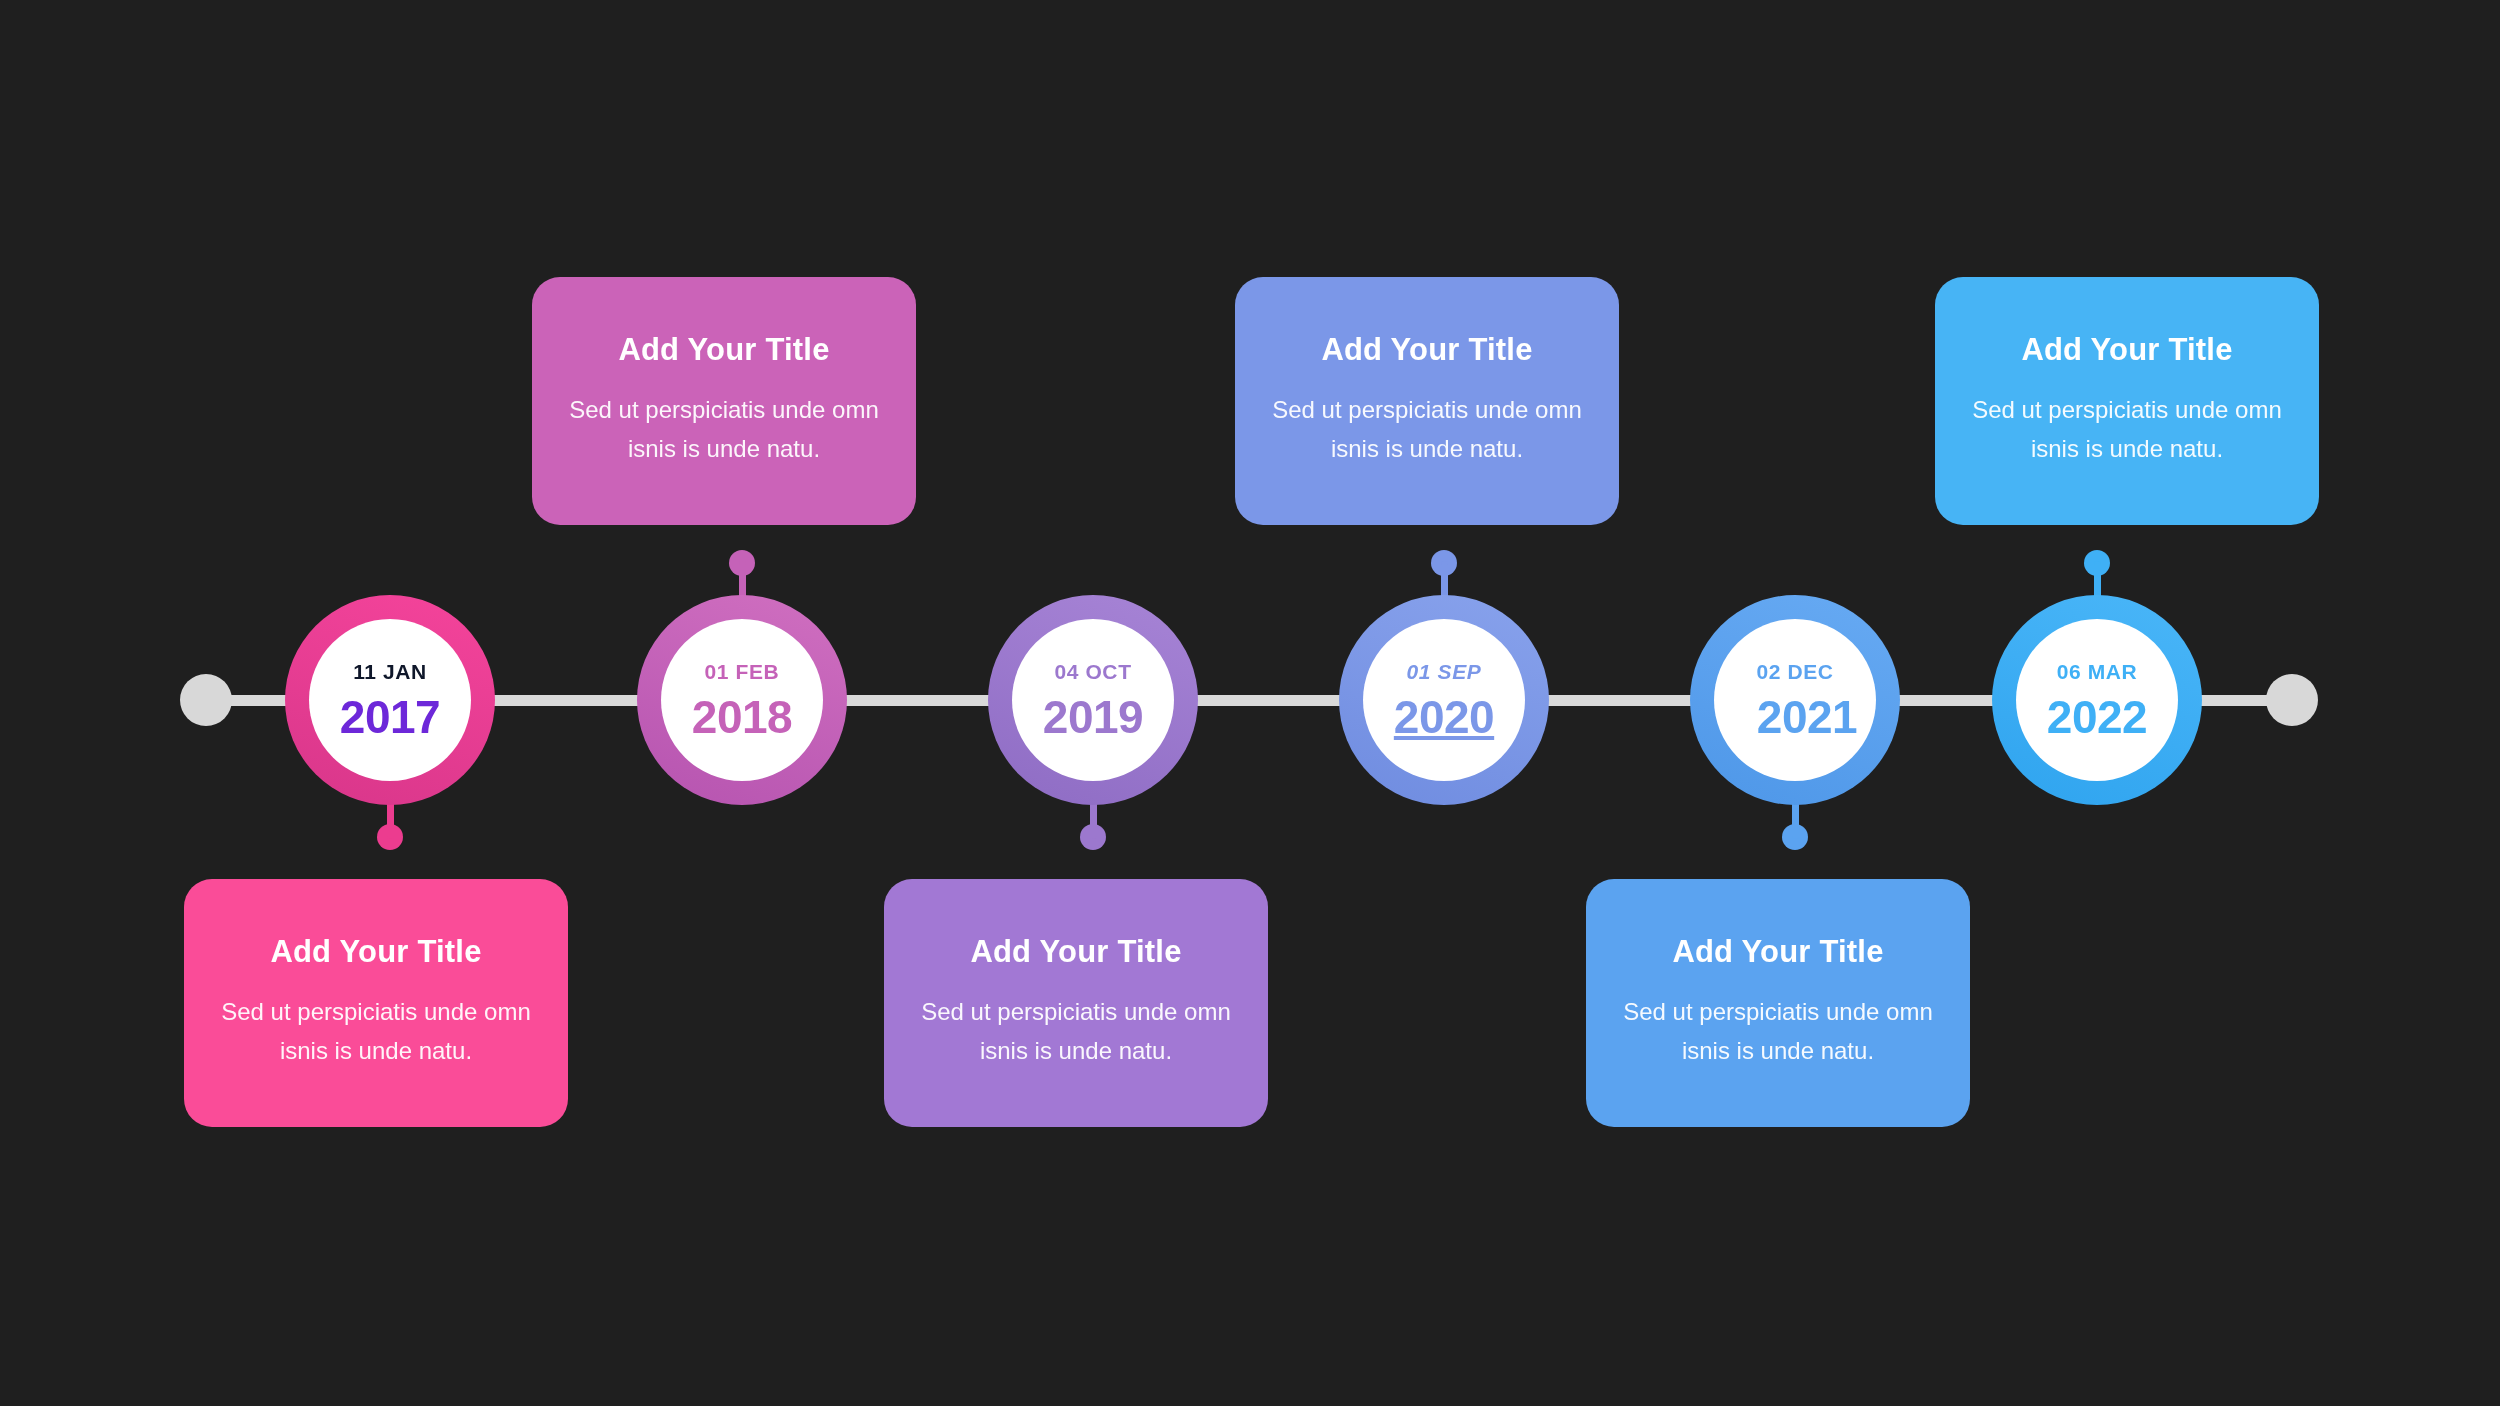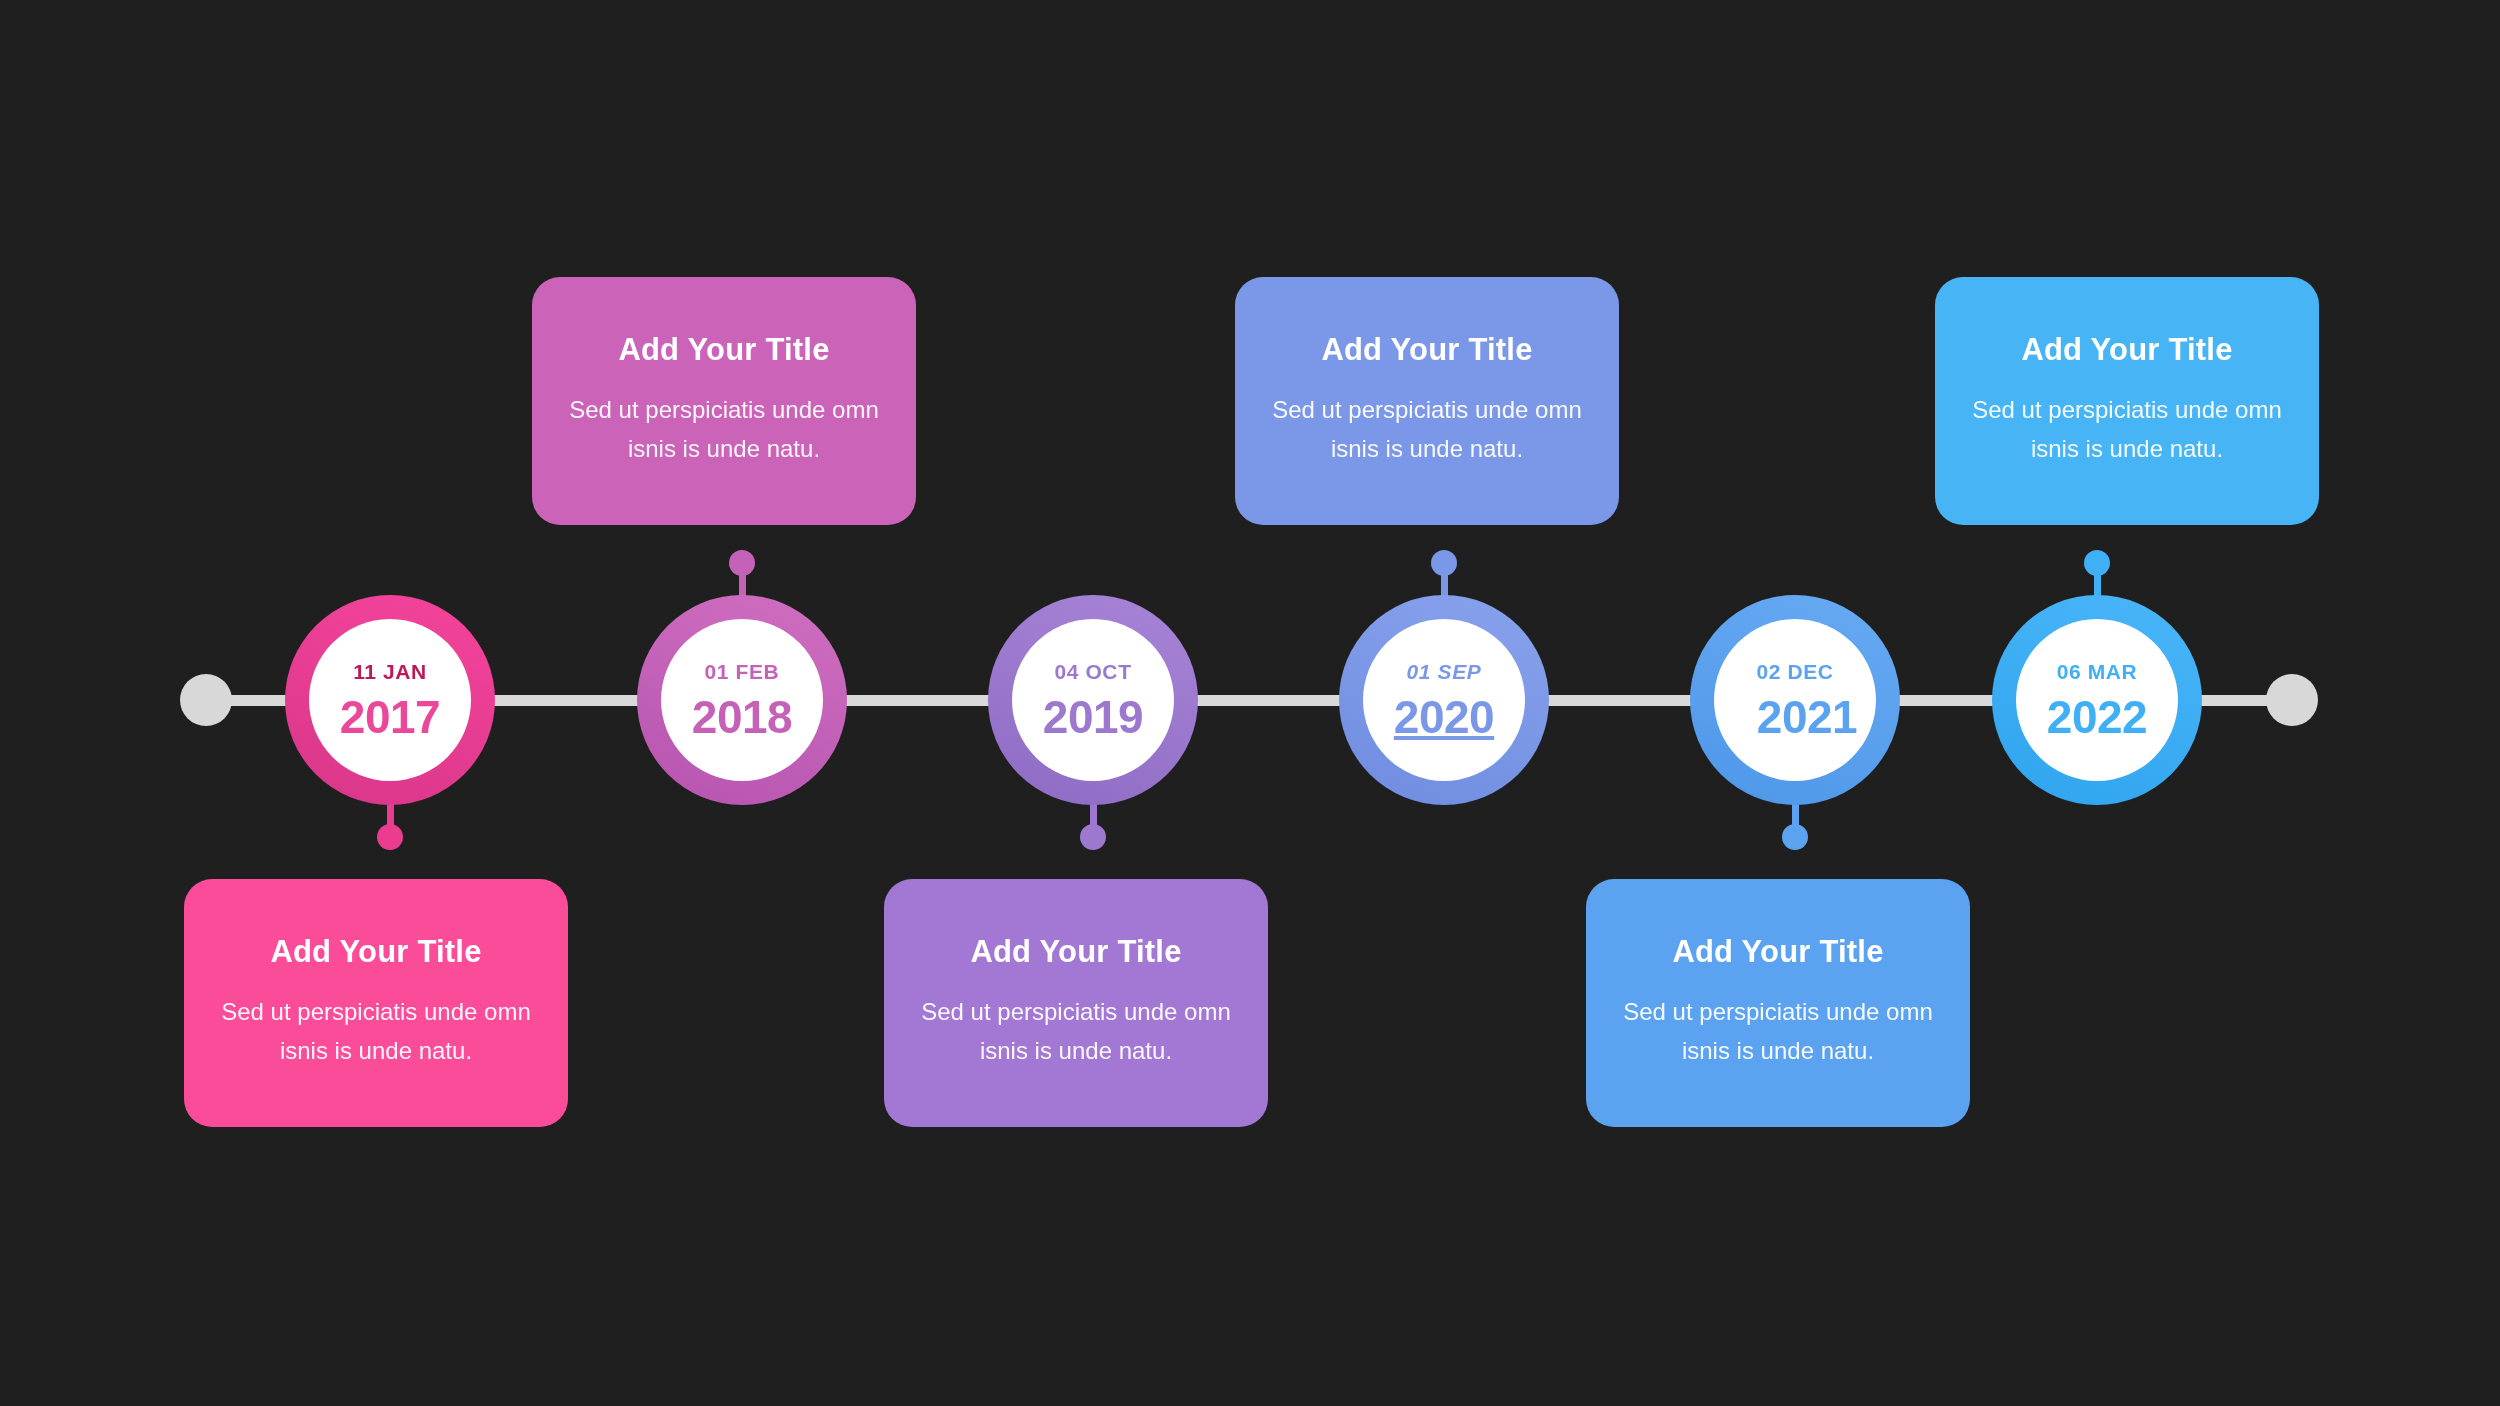--- a/index.html
+++ b/index.html
@@ -172,22 +172,22 @@
         <div class="card-body">Sed ut perspiciatis unde omn isnis is unde natu.</div>
       </div>
     </div>
 
   <div id="nodes-layer">
       <div class="node" style="left: 285px;">
         <div class="stem-dot down" style="background: rgb(236, 60, 143);"></div>
         <div class="stem down" style="background: rgb(236, 60, 143);"></div>
         <div class="ring" style="background: linear-gradient(200deg, rgb(245, 68, 155) 0%, rgb(216, 54, 138) 100%);">
           <div class="ring-inner">
-            <div class="node-date" style="color: #be185d;">11 JAN</div>
-            <div class="node-year" style="color: #ec4899;">2017</div>
+            <div class="node-date" style="color: #0f172a;">11 JAN</div>
+            <div class="node-year" style="color: #6d28d9;">2017</div>
           </div>
         </div>
       </div>
       <div class="node" style="left: 637px;">
         <div class="stem-dot up" style="background: rgb(197, 98, 184);"></div>
         <div class="stem up" style="background: rgb(197, 98, 184);"></div>
         <div class="ring" style="background: linear-gradient(200deg, rgb(208, 111, 192) 0%, rgb(182, 84, 176) 100%);">
           <div class="ring-inner">
             <div class="node-date" style="color: rgb(197, 98, 184);">01 FEB</div>
             <div class="node-year" style="color: rgb(197, 98, 184);">2018</div>

